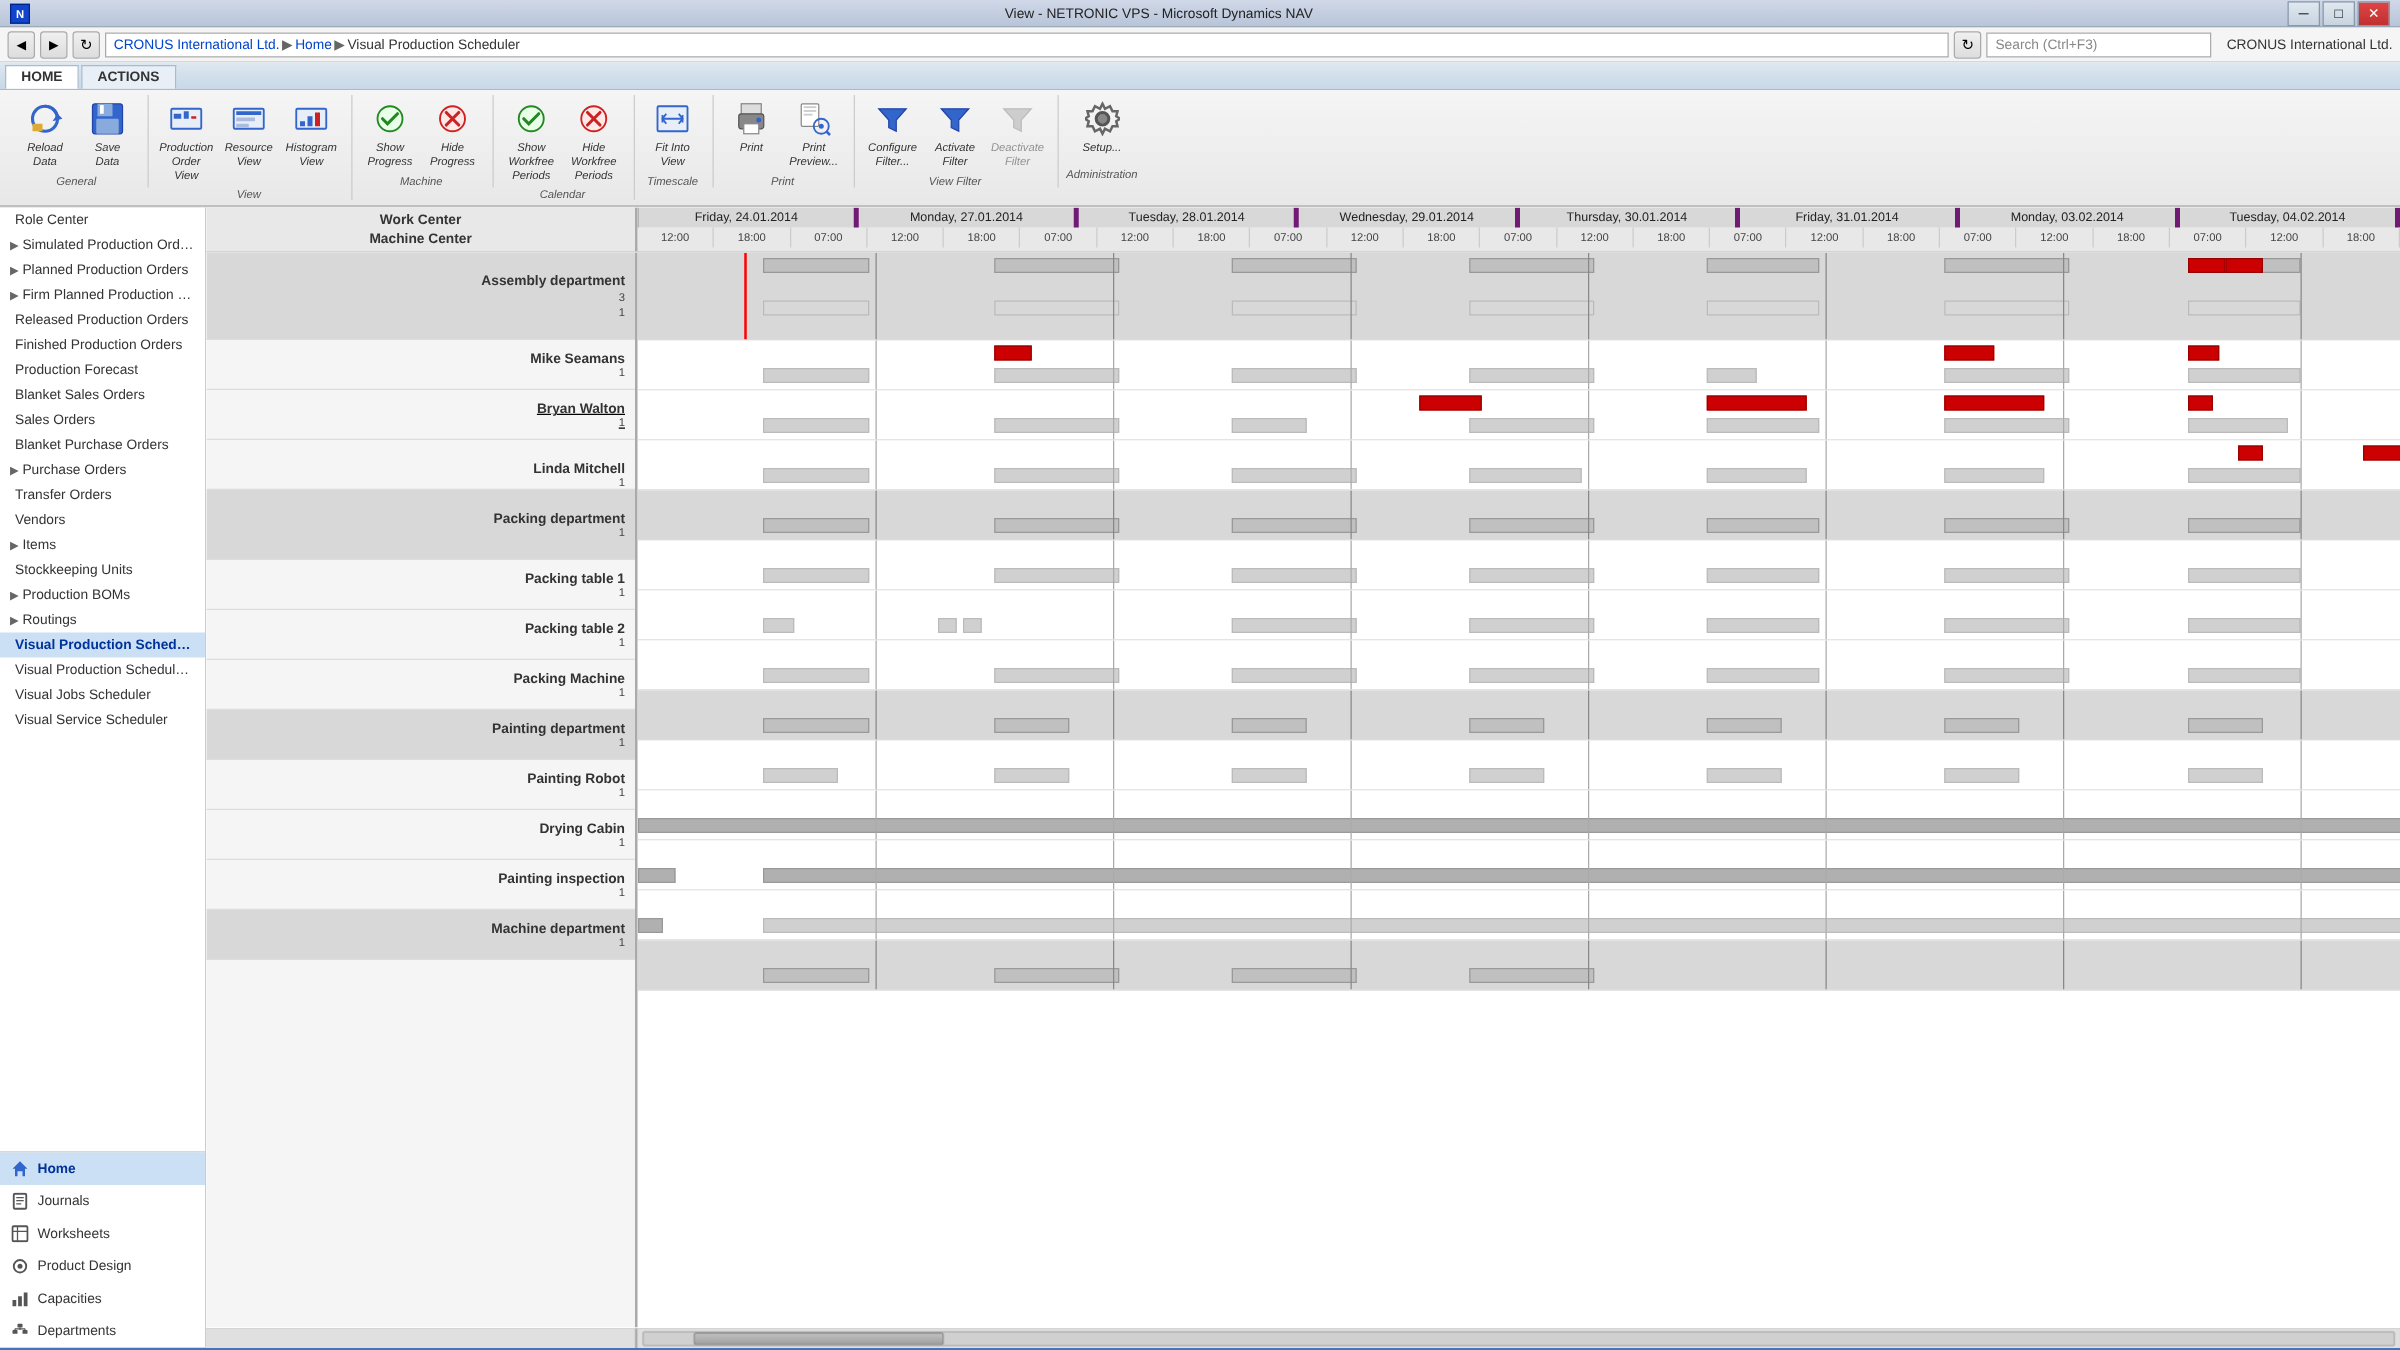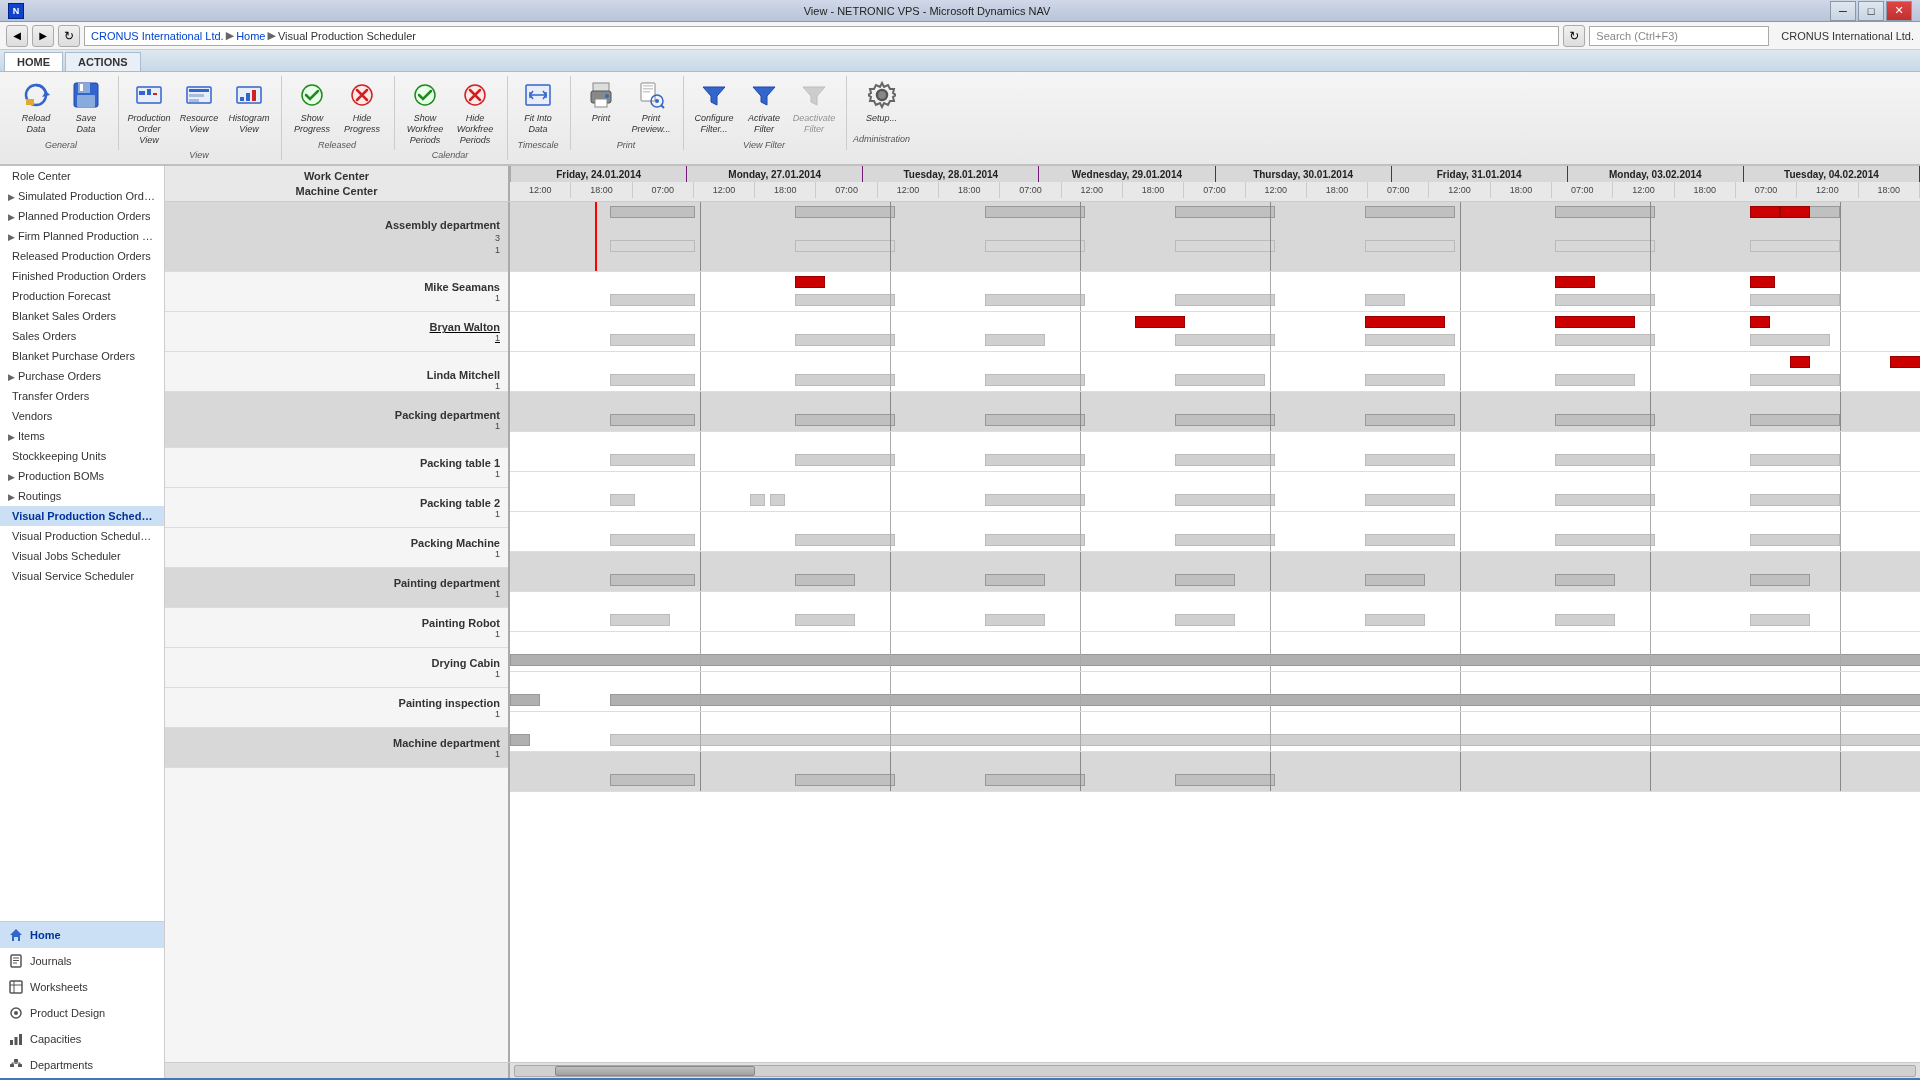--- a/index.html
+++ b/index.html
@@ -141,21 +141,21 @@
 
     
     #content { flex: 1; display: flex; flex-direction: column; overflow: hidden; background: white; }
 
     
     #gantt-container { flex: 1; display: flex; flex-direction: column; overflow: hidden; }
     #gantt-header { display: flex; border-bottom: 1px solid #ccc; background: #e8e8e8; min-height: 32px; }
     #gantt-label-header { width: 345px; min-width: 345px; border-right: 2px solid #aaa; display: flex; align-items: center; justify-content: center; font-size: 11px; font-weight: bold; color: #333; flex-direction: column; line-height: 1.3; padding: 3px; }
     #gantt-timeline { flex: 1; overflow: hidden; }
     .timeline-days { display: flex; height: 16px; background: #d8d8d8; }
-    .timeline-day { display: flex; align-items: center; justify-content: center; font-size: 10px; font-weight: bold; color: #222; border-right: 1px solid #701a75; flex: 1; white-space: nowrap; overflow: hidden; text-align: right; }
+    .timeline-day { display: flex; align-items: center; justify-content: center; font-size: 10px; font-weight: normal; color: #222; border-right: 4px solid #701a75; flex: 1; white-space: nowrap; overflow: hidden; text-align: right; }
     .timeline-hours { display: flex; height: 16px; background: #e8e8e8; }
     .timeline-hour { display: flex; align-items: center; justify-content: center; font-size: 9px; color: #444; border-right: 1px solid #ccc; flex: 1; }
 
     #gantt-body { flex: 1; display: flex; overflow: hidden; }
     #gantt-labels { width: 345px; min-width: 345px; border-right: 2px solid #aaa; overflow: hidden; background: #f5f5f5; }
     .gantt-row { height: 40px; border-bottom: 1px solid #ddd; display: flex; align-items: stretch; }
     .gantt-row-label { display: flex; flex-direction: column; justify-content: center; }
     .gantt-row-name { font-size: 11px; font-weight: bold; color: #333; padding: 2px 8px 0 8px; text-align: right; }
     .gantt-row.department { background: #d8d8d8; }
     .gantt-row.department .gantt-row-name { font-size: 11px; }
@@ -309,21 +309,21 @@
           <div class="ribbon-icon">
             <svg width="28" height="28" viewBox="0 0 28 28">
                 <circle cx="14" cy="14" r="10" fill="#ffe8e8" stroke="#cc2222" stroke-width="1.5"></circle>
                 <path d="M9 9 L19 19 M19 9 L9 19" stroke="#cc2222" stroke-width="2.5" fill="none" stroke-linecap="round"></path>
               </svg>
           </div>
           <div class="ribbon-btn-label" style="white-space:pre-line;">Hide
 Progress</div>
         </div>
       </div>
-      <div class="ribbon-group-label">Released</div>
+      <div class="ribbon-group-label">Machine</div>
     </div>
 
     <div class="ribbon-group">
       <div class="ribbon-group-items">
         <div class="ribbon-btn">
           <div class="ribbon-icon">
             <svg width="28" height="28" viewBox="0 0 28 28">
                 <circle cx="14" cy="14" r="10" fill="#e8ffe8" stroke="#228822" stroke-width="1.5"></circle>
                 <path d="M8 14 L12 18 L20 10" stroke="#228822" stroke-width="2.5" fill="none" stroke-linecap="round"></path>
               </svg>
@@ -351,21 +351,21 @@
           <div class="ribbon-icon">
             <svg width="28" height="28" viewBox="0 0 28 28">
                 <rect x="2" y="4" width="24" height="20" rx="1" fill="#e8eef8" stroke="#3366cc" stroke-width="1.5"></rect>
                 <path d="M6 14 L22 14" stroke="#3366cc" stroke-width="1.5" fill="none"></path>
                 <path d="M6 11 L6 17 M22 11 L22 17" stroke="#3366cc" stroke-width="1.5" fill="none"></path>
                 <path d="M9 10 L6 14 L9 18" stroke="#3366cc" stroke-width="1.5" fill="none"></path>
                 <path d="M19 10 L22 14 L19 18" stroke="#3366cc" stroke-width="1.5" fill="none"></path>
               </svg>
           </div>
           <div class="ribbon-btn-label" style="white-space:pre-line;">Fit Into
-Data</div>
+View</div>
         </div>
       </div>
       <div class="ribbon-group-label">Timescale</div>
     </div>
 
     <div class="ribbon-group">
       <div class="ribbon-group-items">
         <div class="ribbon-btn">
           <div class="ribbon-icon">
             <svg width="28" height="28" viewBox="0 0 28 28">

